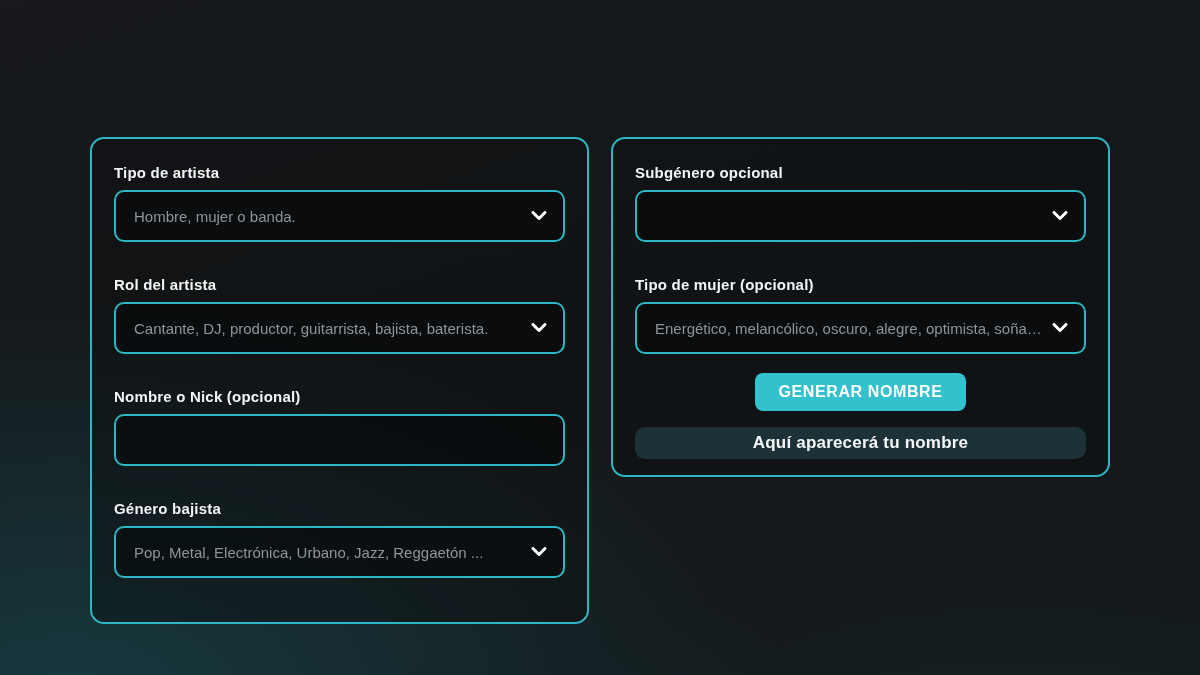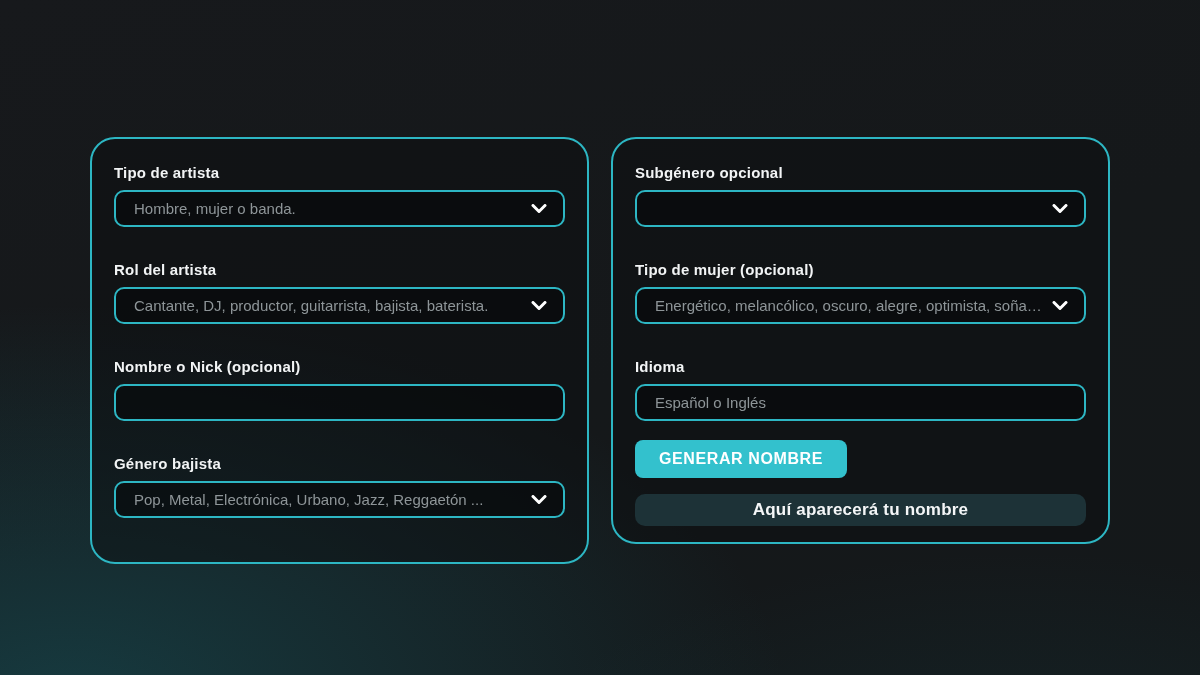--- a/index.html
+++ b/index.html
@@ -24,40 +24,40 @@
     position:absolute;
     left:90px;
     top:137px;
     display:flex;
     gap:22px;
     align-items:flex-start;
   }
   .panel{
     width:499px;
     border:2px solid var(--accent);
-    border-radius:25px;
+    border-radius:14px;
     background:rgba(10,13,15,0.45);
     padding:25px 22px;
   }
   .panel-left{padding-bottom:44px;}
   .panel-right{padding-bottom:16px;}
   .field{margin-top:34px;}
   .field:first-child{margin-top:0;}
   .field-label{
     display:block;
     color:var(--label);
     font-weight:bold;
     font-size:15px;
     line-height:17px;
     margin-bottom:9px;
     letter-spacing:0.2px;
   }
   .control{
     width:100%;
-    height:37px;
+    height:52px;
     border:2px solid var(--accent);
     border-radius:10px;
     background:rgba(5,8,9,0.55);
     color:var(--muted);
     font-size:15px;
     font-family:"Liberation Sans", sans-serif;
     padding:0 18px;
   }
   .select{
     display:flex;
@@ -76,21 +76,21 @@
   .chevron{
     flex:0 0 auto;
     display:flex;
     align-items:center;
     margin-left:10px;
   }
   input.control{outline:none;display:block;}
   input.control::placeholder{color:var(--muted);opacity:1;}
   .button-row{
     display:flex;
-    justify-content:flex-start;
+    justify-content:center;
     margin-top:19px;
   }
   .generate-btn{
     border:none;
     background:var(--button);
     color:#ffffff;
     font-family:"Liberation Sans", sans-serif;
     font-weight:bold;
     font-size:16px;
     letter-spacing:0.6px;
@@ -184,24 +184,20 @@
       <div class="control select" role="combobox">
         <span class="select-value">Energético, melancólico, oscuro, alegre, optimista, soñador ...</span>
         <span class="chevron">
           <svg width="16" height="10" viewBox="0 0 16 10">
               <path d="M2 1.5 L8 7.5 L14 1.5" fill="none" stroke="#ffffff" stroke-width="3" stroke-linecap="round" stroke-linejoin="round"></path>
             </svg>
         </span>
       </div>
     </div>
 
-    <div class="field">
-      <label class="field-label">Idioma</label>
-      <input type="text" class="control" placeholder="Español o Inglés" style="">
-    </div>
 
     <div class="button-row">
       <button class="generate-btn">GENERAR NOMBRE</button>
     </div>
 
     <div class="result-box">
       <span class="result-text">Aquí aparecerá tu nombre</span>
     </div>
 
   </section>

